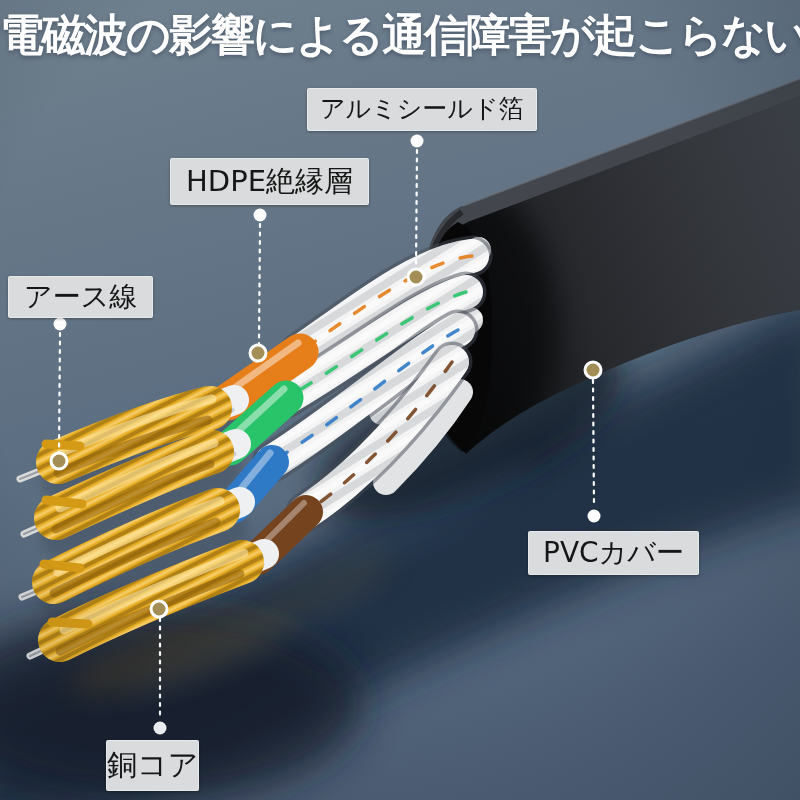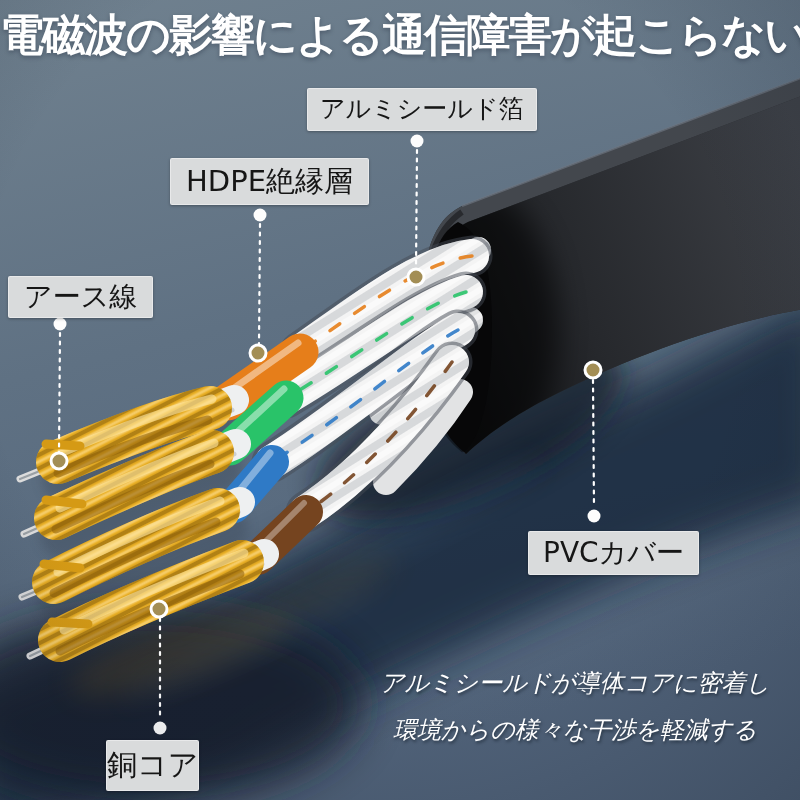--- a/index.html
+++ b/index.html
@@ -234,17 +234,13 @@
 </svg>
 
   <div class="page-title">電磁波の影響による通信障害が起こらない</div>
 
   <div class="callout-label lbl-alumi">アルミシールド箔</div>
   <div class="callout-label lbl-hdpe">HDPE絶縁層</div>
   <div class="callout-label lbl-ground">アース線</div>
   <div class="callout-label lbl-pvc">PVCカバー</div>
   <div class="callout-label lbl-copper">銅コア</div>
 
-  <div class="caption">
-    <span class="cap-line">アルミシールドが導体コアに密着し</span>
-    <span class="cap-line">環境からの様々な干渉を軽減する</span>
-  </div>
 </div>
 
 </body></html>

